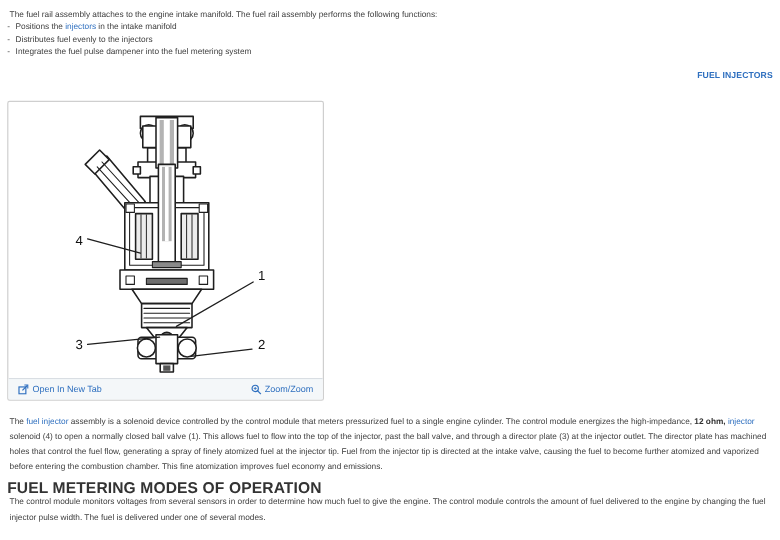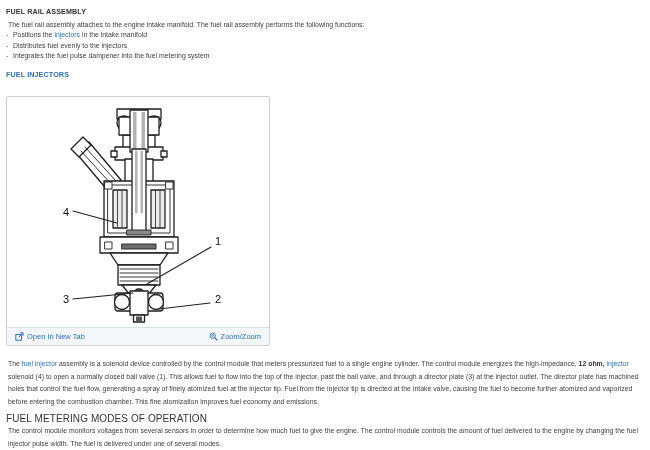--- a/index.html
+++ b/index.html
@@ -7,21 +7,21 @@
     width:650px;height:450px;overflow:hidden;background:#ffffff;
     font-family:"Liberation Sans",sans-serif;color:#3d3d3d;
   }
   .container{padding:4px 6px 0 6px;}
   .sec-heading{
     font-size:7.2px;font-weight:bold;color:#333333;
     margin:3px 0 0 0;line-height:9px;letter-spacing:.1px;
   }
   .blue-heading{
     font-size:7.2px;font-weight:bold;color:#2e6fbf;
-    margin:8px 0 0 0;line-height:9px;letter-spacing:.1px;
+    margin:8px 0 0 0;line-height:9px;letter-spacing:.1px;text-align:right;
   }
   .intro{
     font-size:6.9px;line-height:11px;margin:3px 0 0 0;padding-left:2px;color:#3d3d3d;
   }
   .bullet{
     display:flex;font-size:6.9px;line-height:10.7px;color:#3d3d3d;margin:0;
   }
   .bullet .dash{width:7px;flex:none;}
   a.link{color:#2e6fbf;text-decoration:none;cursor:pointer;}
   b{color:#333;}
@@ -36,30 +36,29 @@
     padding:4px 8px;font-size:7.5px;border-radius:0 0 2px 2px;
   }
   .figure-footer a{display:flex;align-items:flex-end;gap:3px;color:#2e6fbf;text-decoration:none;cursor:pointer;}
   .body-para{
     font-size:6.9px;line-height:12.5px;color:#3d3d3d;margin:12px 0 0 0;padding-left:2px;
   }
   .body-para2{
     font-size:6.9px;line-height:12.5px;color:#3d3d3d;margin:2px 0 0 0;padding-left:2px;
   }
   .metering-heading{
-    font-size:10px;font-weight:normal;color:#333333;margin:6px 0 0 0;line-height:9px;letter-spacing:.1px;
+    font-size:13px;font-weight:bold;color:#333333;margin:6px 0 0 0;line-height:9px;letter-spacing:.1px;
   }
   svg text.callout{font-family:"Liberation Sans",sans-serif;font-size:11px;fill:#111;}
 </style>
 </head>
 <body>
 
 <div class="container">
 
-  <div class="sec-heading">FUEL RAIL ASSEMBLY</div>
   <div class="intro">The fuel rail assembly attaches to the engine intake manifold. The fuel rail assembly performs the following functions:</div>
 
   <div class="bullet">
     <span class="dash">-</span>
     <span><span>Positions the </span><a class="link">injectors</a><span> in the intake manifold</span></span>
   </div>
   <div class="bullet">
     <span class="dash">-</span>
     <span>Distributes fuel evenly to the injectors</span>
   </div>

